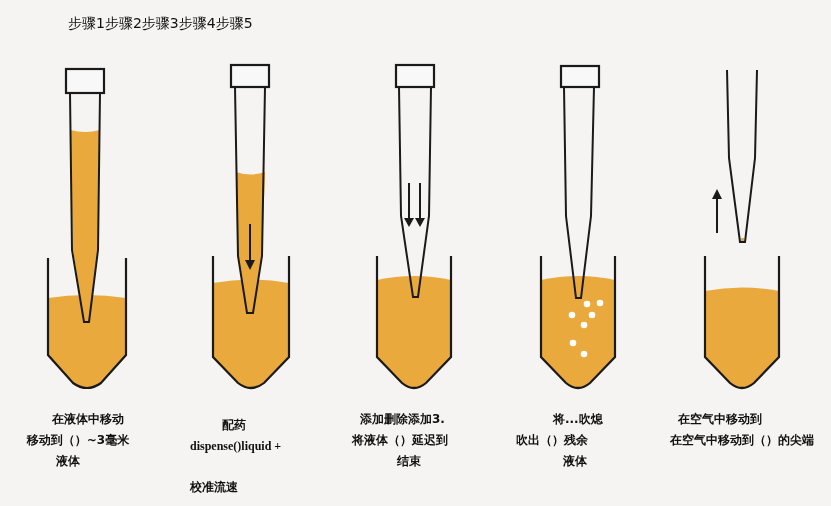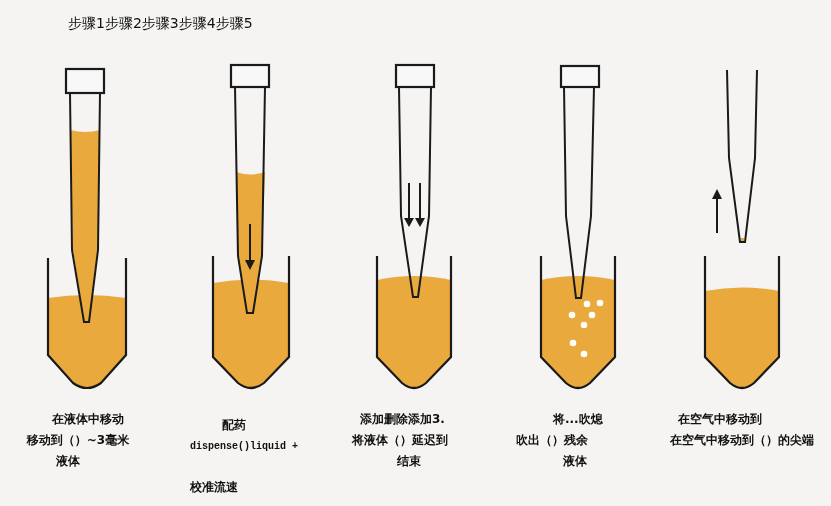--- a/index.html
+++ b/index.html
@@ -12,21 +12,21 @@
     .steps-header {
       position:absolute; left:68px; top:15px;
       font-size:14px; letter-spacing:0px; white-space:nowrap;
     }
     svg.art { position:absolute; left:0; top:0; }
     .caption {
       position:absolute; font-size:12px; font-weight:bold;
       line-height:21px; white-space:nowrap;
     }
     .caption .line { display:block; }
-    .mono { font-family: Liberation Mono, monospace; font-size:10px; }
+    .mono { font-family: Liberation Serif, serif; font-size:12px; }
   </style>
 </head>
 <body>
 
 <div class="steps-header">步骤1步骤2步骤3步骤4步骤5</div>
 
 <svg class="art" width="831" height="506" viewBox="0 0 831 506">
   <defs>
     <marker id="arrowhead" markerWidth="8" markerHeight="8" refX="4" refY="4" orient="auto">
       <path d="M0,0 L8,4 L0,8 z" fill="#1a1a1a"></path>

